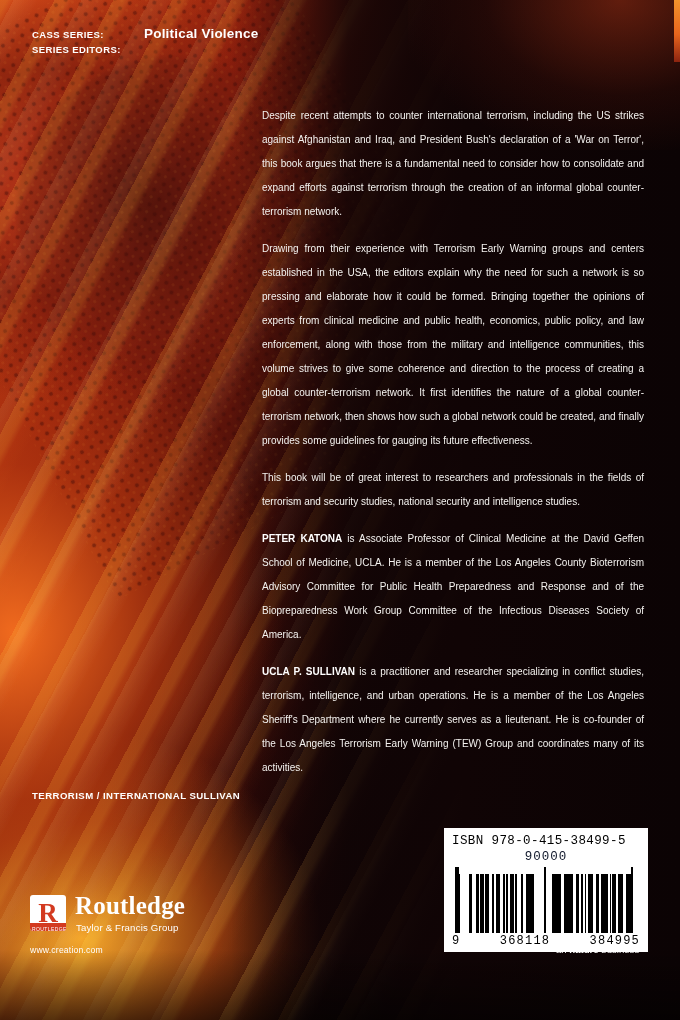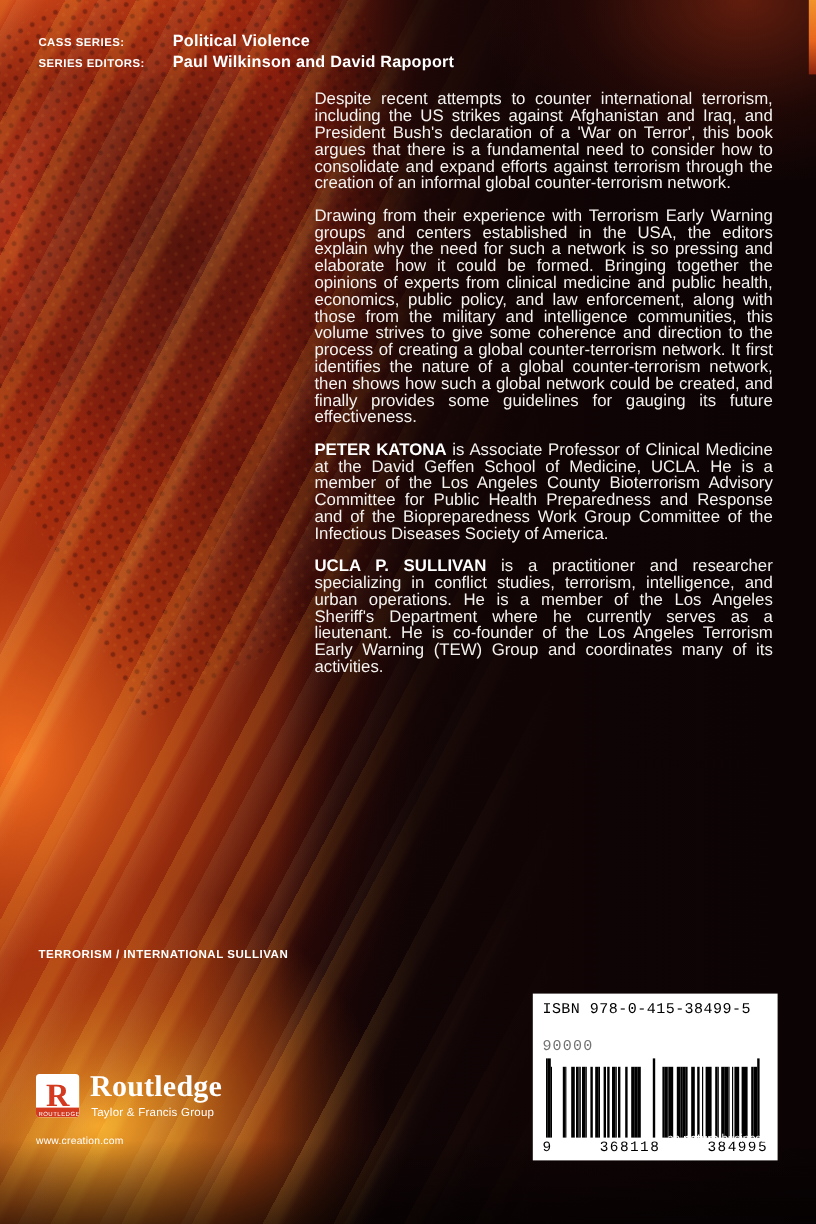--- a/index.html
+++ b/index.html
@@ -117,25 +117,25 @@
     font-size: 13.5px;
     font-weight: bold;
     color: #ffffff;
     letter-spacing: 0.2px;
   }
 
   
   .blurb {
     position: absolute;
     left: 262px;
-    top: 75px;
+    top: 104px;
     width: 382px;
     color: #f4f2ef;
-    font-size: 14px;
-    line-height: 14px;
+    font-size: 10px;
+    line-height: 24px;
     text-align: justify;
     z-index: 5;
   }
   .blurb p {
     margin: 0 0 13px 0;
   }
   .blurb p:last-child { margin-bottom: 0; }
   .nm {
     font-weight: bold;
     color: #ffffff;
@@ -232,24 +232,24 @@
   .isbn-line {
     font-family: "Liberation Mono", monospace;
     font-size: 12.5px;
     color: #000;
     letter-spacing: 0.4px;
     white-space: nowrap;
   }
   .ean5 {
     font-family: "Liberation Mono", monospace;
     font-size: 12.5px;
-    color: #737373;
-    text-align: left;
+    color: #0f172a;
+    text-align: center;
     letter-spacing: 1px;
-    margin-top: 17px;
+    margin-top: 2px;
   }
   .bars {
     height: 66px;
     margin-top: 3px;
     display: flex;
     align-items: flex-end;
     gap: 0;
   }
   .bars span {
     display: block;
@@ -290,27 +290,27 @@
   <div class="spine-strip"></div>
   <div class="bg-bottom-fade"></div>
 
   <div class="series-block">
     <div class="series-row">
       <div class="series-key">CASS SERIES:</div>
       <div class="series-val">Political Violence</div>
     </div>
     <div class="series-row">
       <div class="series-key">SERIES EDITORS:</div>
-      <div class="series-val">Paul Wilkinson and David  Rapoport</div>
     </div>
   </div>
 
   <div class="blurb">
     <p>Despite recent attempts to counter international terrorism, including the US strikes against Afghanistan and Iraq, and President Bush's declaration of a 'War on Terror', this book argues that there is a fundamental need to consider how to consolidate and expand efforts against terrorism through the creation of an informal global counter-terrorism network.</p>
     <p>Drawing from their experience with Terrorism Early Warning groups and centers established in the USA, the editors explain why the need for such a network is so pressing and elaborate how it could be formed. Bringing together the opinions of experts from clinical medicine and public health, economics, public policy, and law enforcement, along with those from the military and intelligence communities, this volume strives to give some coherence and direction to the process of creating a global counter-terrorism network. It first identifies the nature of a global counter-terrorism network, then shows how such a global network could be created, and finally provides some guidelines for gauging its future effectiveness.</p>
+    <p>This book will be of great interest to researchers and professionals in the fields of terrorism and security studies, national security and intelligence studies.</p>
     <p><span class="nm">PETER KATONA</span><span> is Associate Professor of Clinical Medicine at the David Geffen School of Medicine, UCLA. He is a member of the Los Angeles County Bioterrorism Advisory Committee for Public Health Preparedness and Response and of the Biopreparedness Work Group Committee of the Infectious Diseases Society of America.</span></p>
     <p><span class="nm">UCLA P. SULLIVAN</span><span> is a practitioner and researcher specializing in conflict studies, terrorism, intelligence, and urban operations. He is a member of the Los Angeles Sheriff's Department where he currently serves as a lieutenant. He is co-founder of the Los Angeles Terrorism Early Warning (TEW) Group and coordinates many of its activities.</span></p>
   </div>
 
   <div class="category">TERRORISM / INTERNATIONAL SULLIVAN</div>
 
   <div class="pub">
     <div class="pub-row">
       <div class="pub-mark">
         <div class="r">R</div>

